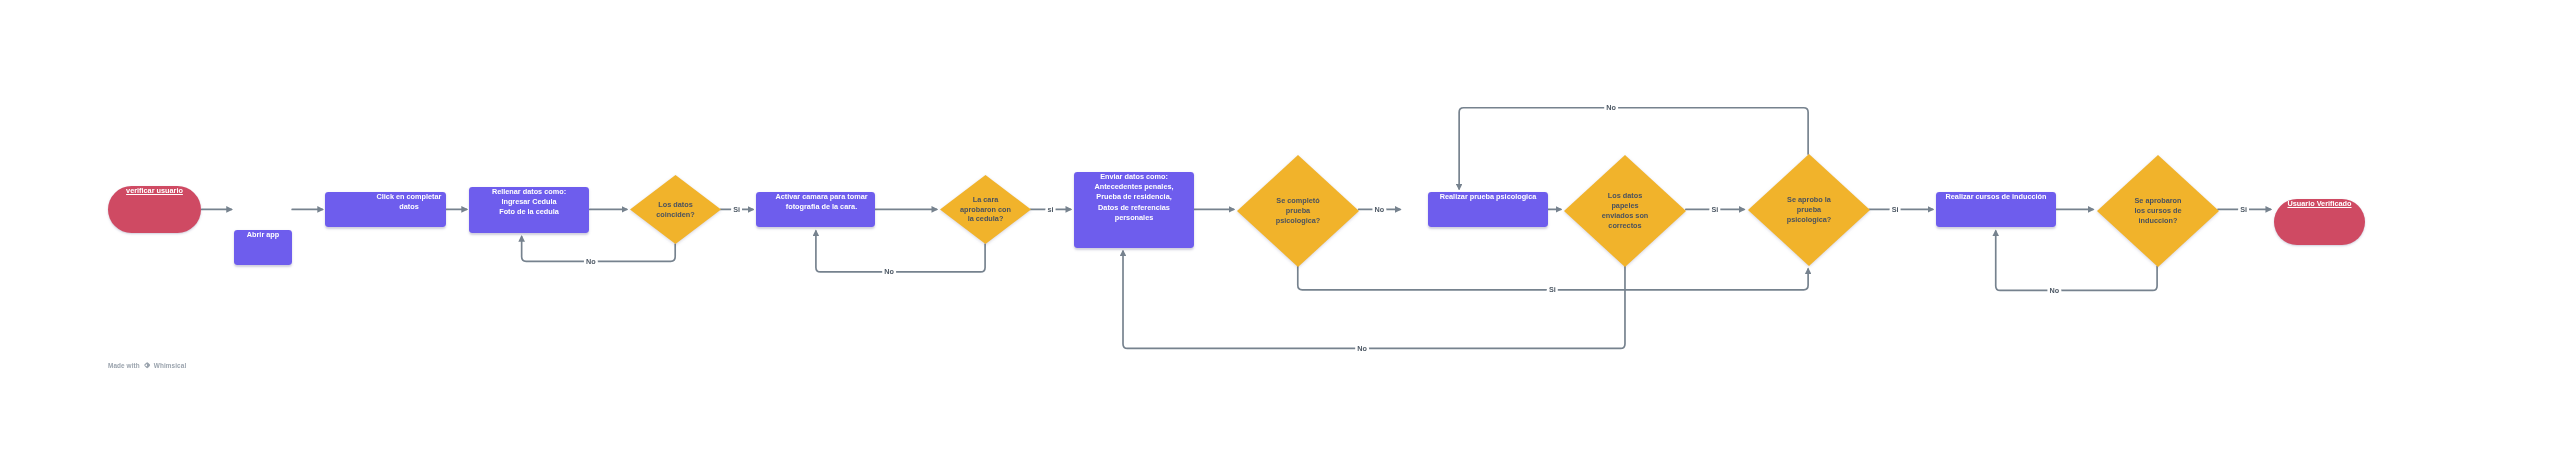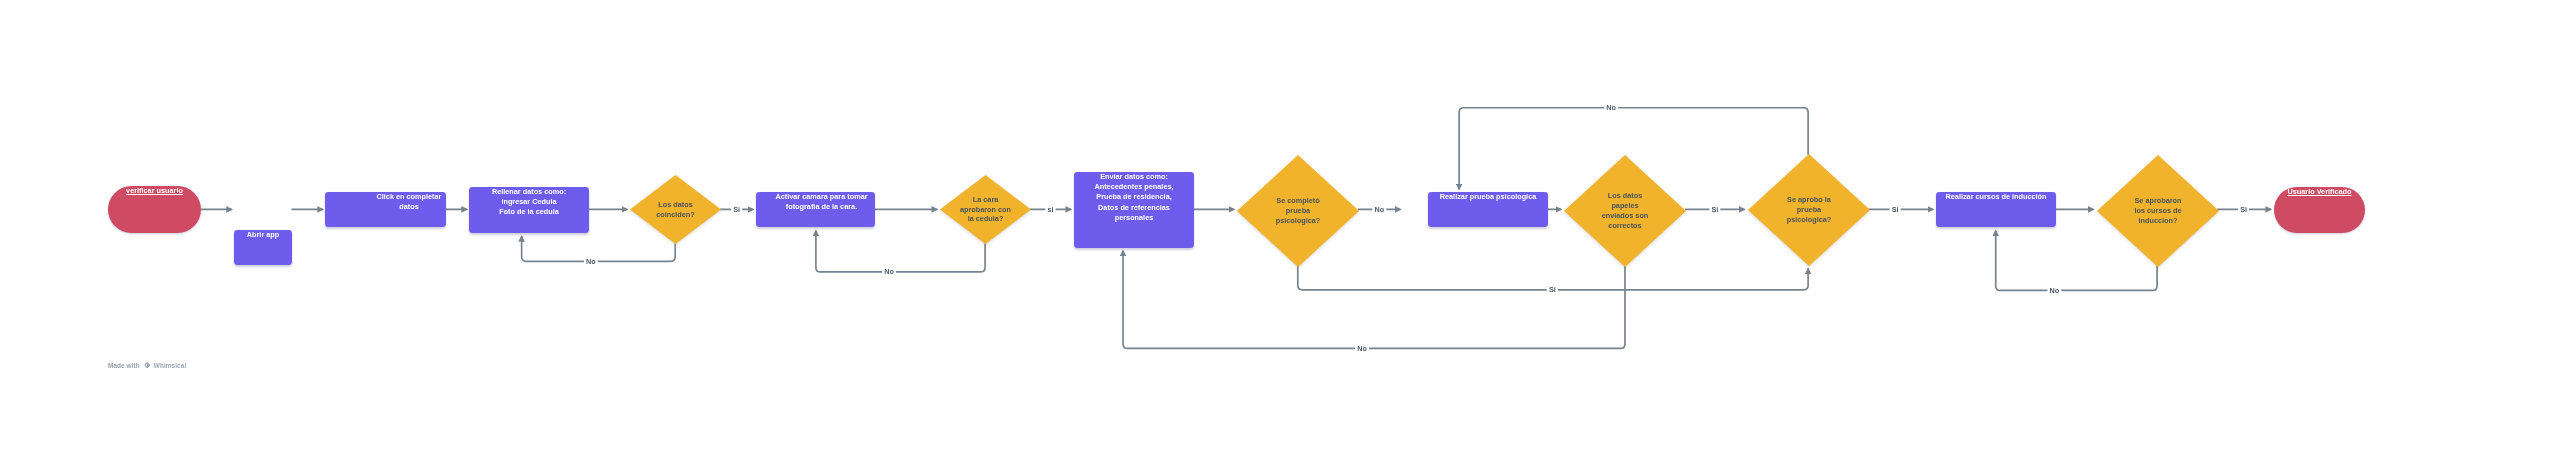--- a/index.html
+++ b/index.html
@@ -136,21 +136,21 @@
         <div class="diamond">Se aprobo la
 prueba
 psicologica?</div>
       </div>
       <div class="node process" style="left: 1936px; top: 192px; width: 120px; height: 35px;"><span>Realizar cursos de inducción</span></div>
       <div class="dwrap" style="left: 2097px; top: 155px; width: 122px; height: 112px;">
         <div class="diamond">Se aprobaron
 los cursos de
 induccion?</div>
       </div>
-      <div class="node end" style="left: 2274px; top: 187px; width: 91px; height: 46px;"><span>Usuario Verificado</span></div>
+      <div class="node end" style="left: 2274px; top: 199px; width: 91px; height: 46px;"><span>Usuario Verificado</span></div>
     </div>
 
   <div class="badge">
     <span>Made with</span>
     <svg width="8.4" height="8.4" viewBox="0 0 15 15">
       <rect x="3.2" y="3.2" width="8.6" height="8.6" rx="2.2" fill="#9aa3ad" transform="rotate(45 7.5 7.5)"></rect>
       <path d="M3.6 7.5 L7.2 5.2 L7.2 9.8 Z" fill="#ffffff"></path>
     </svg>
     <span>Whimsical</span>
   </div>

